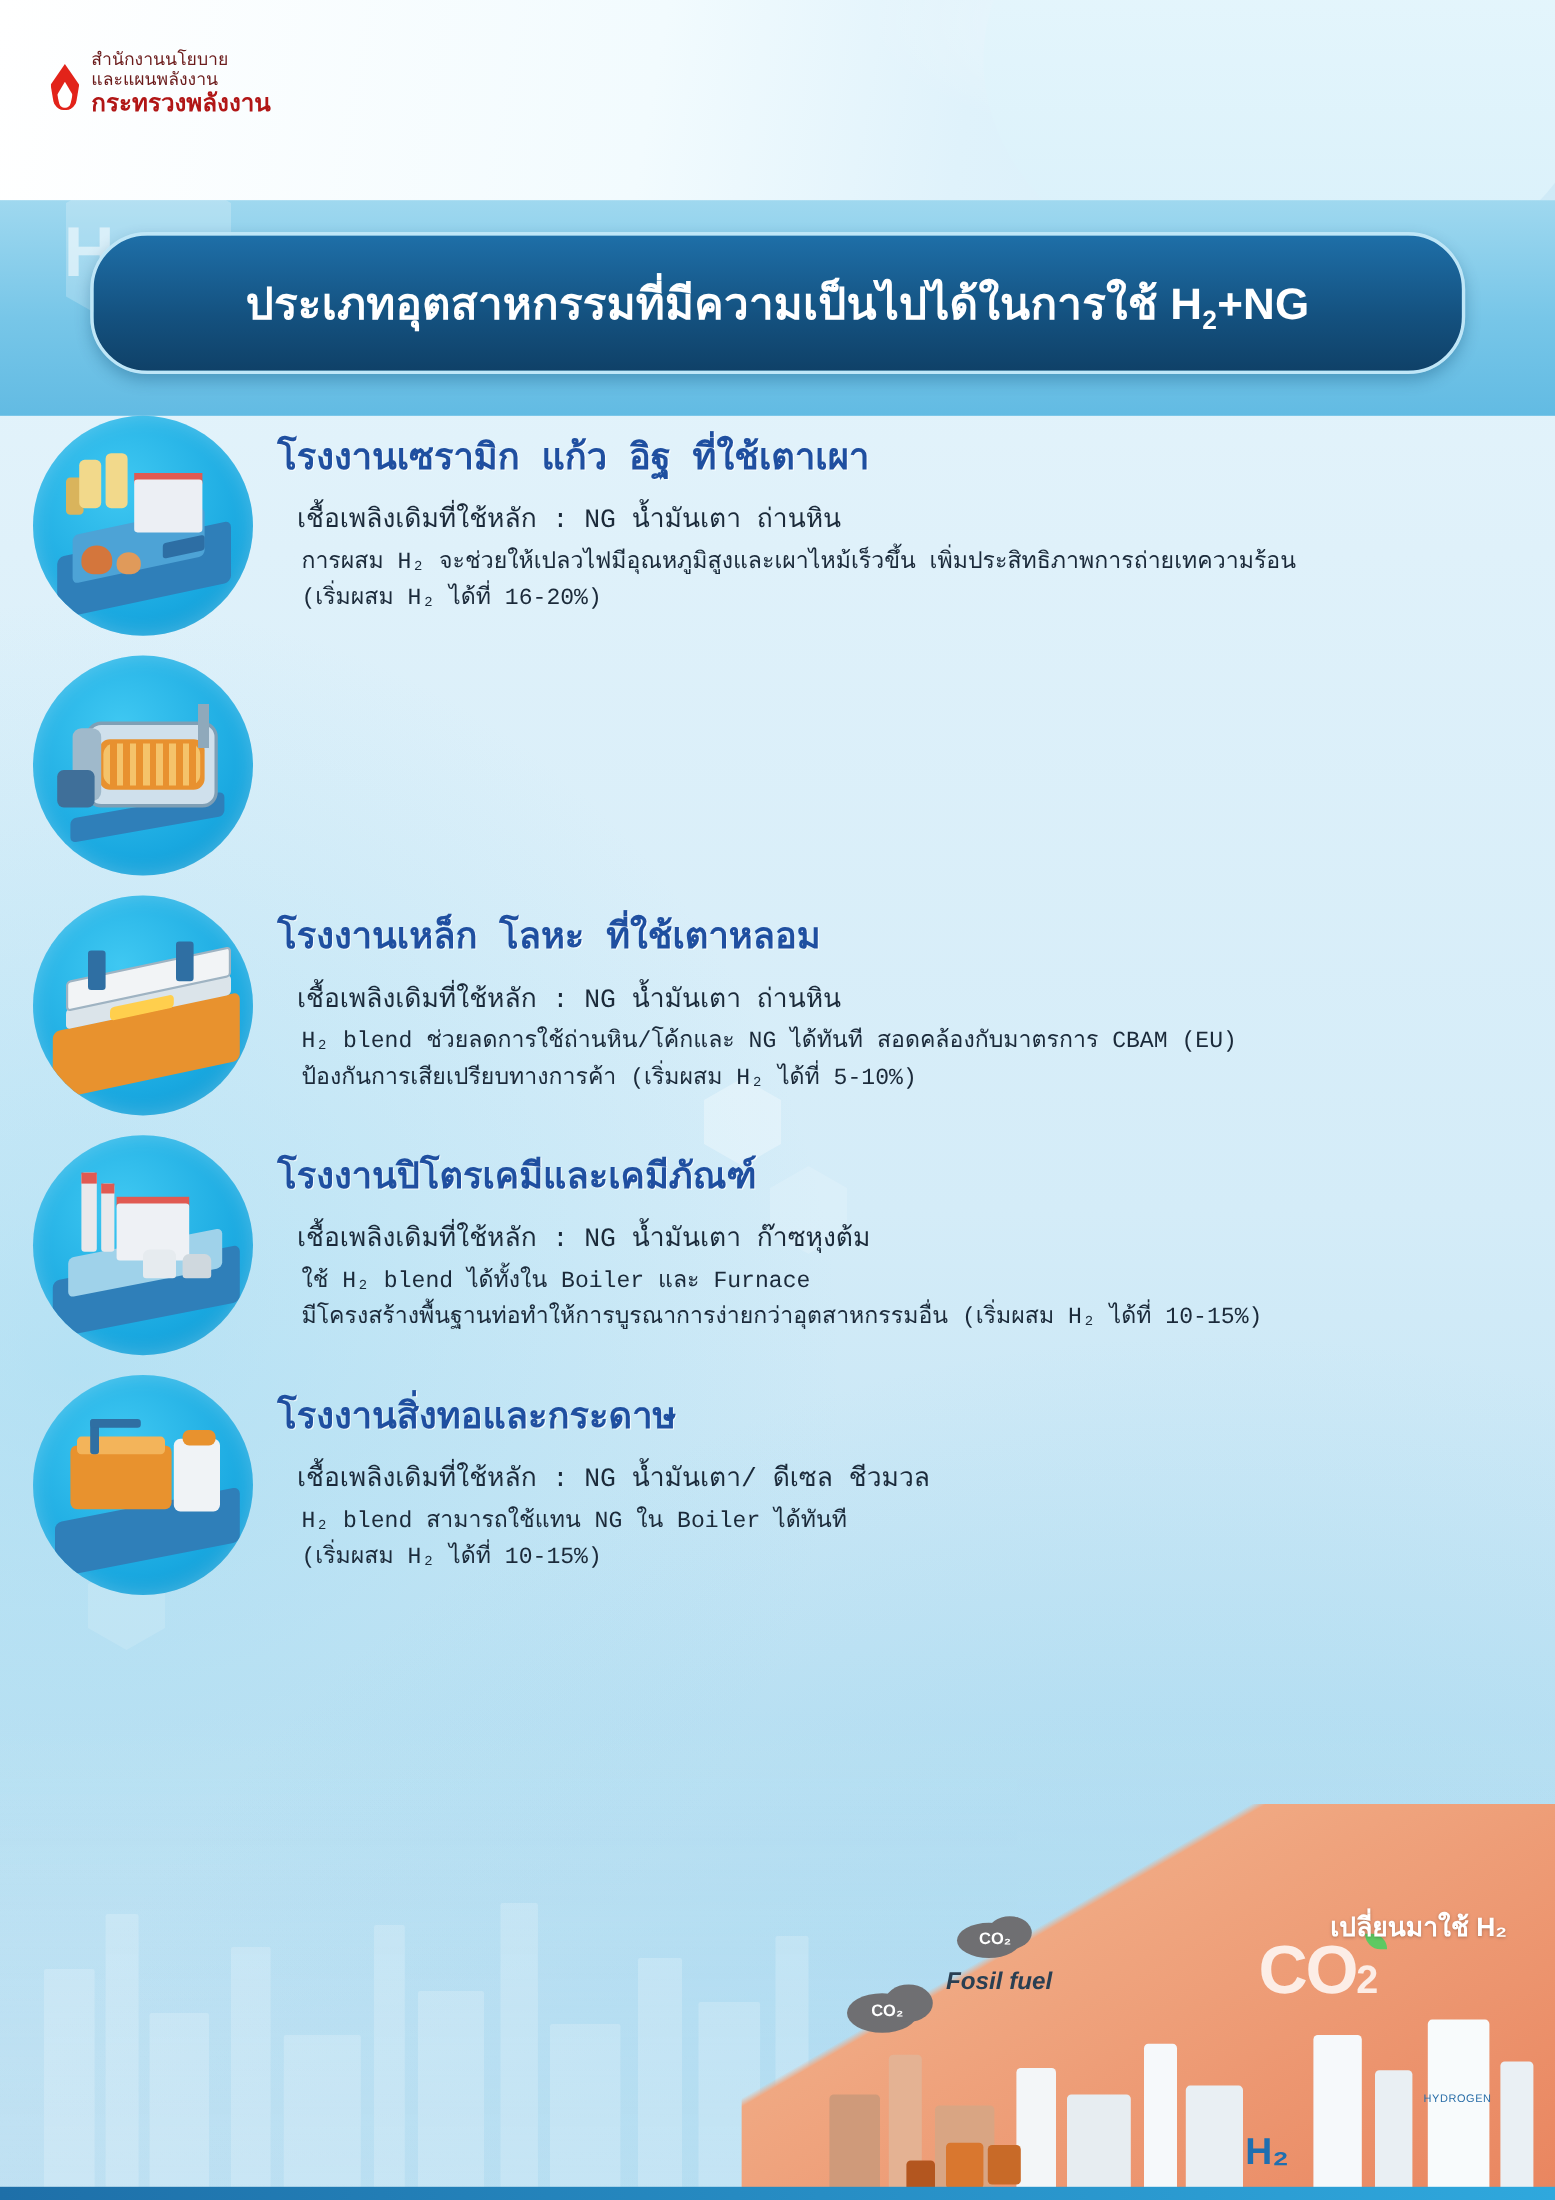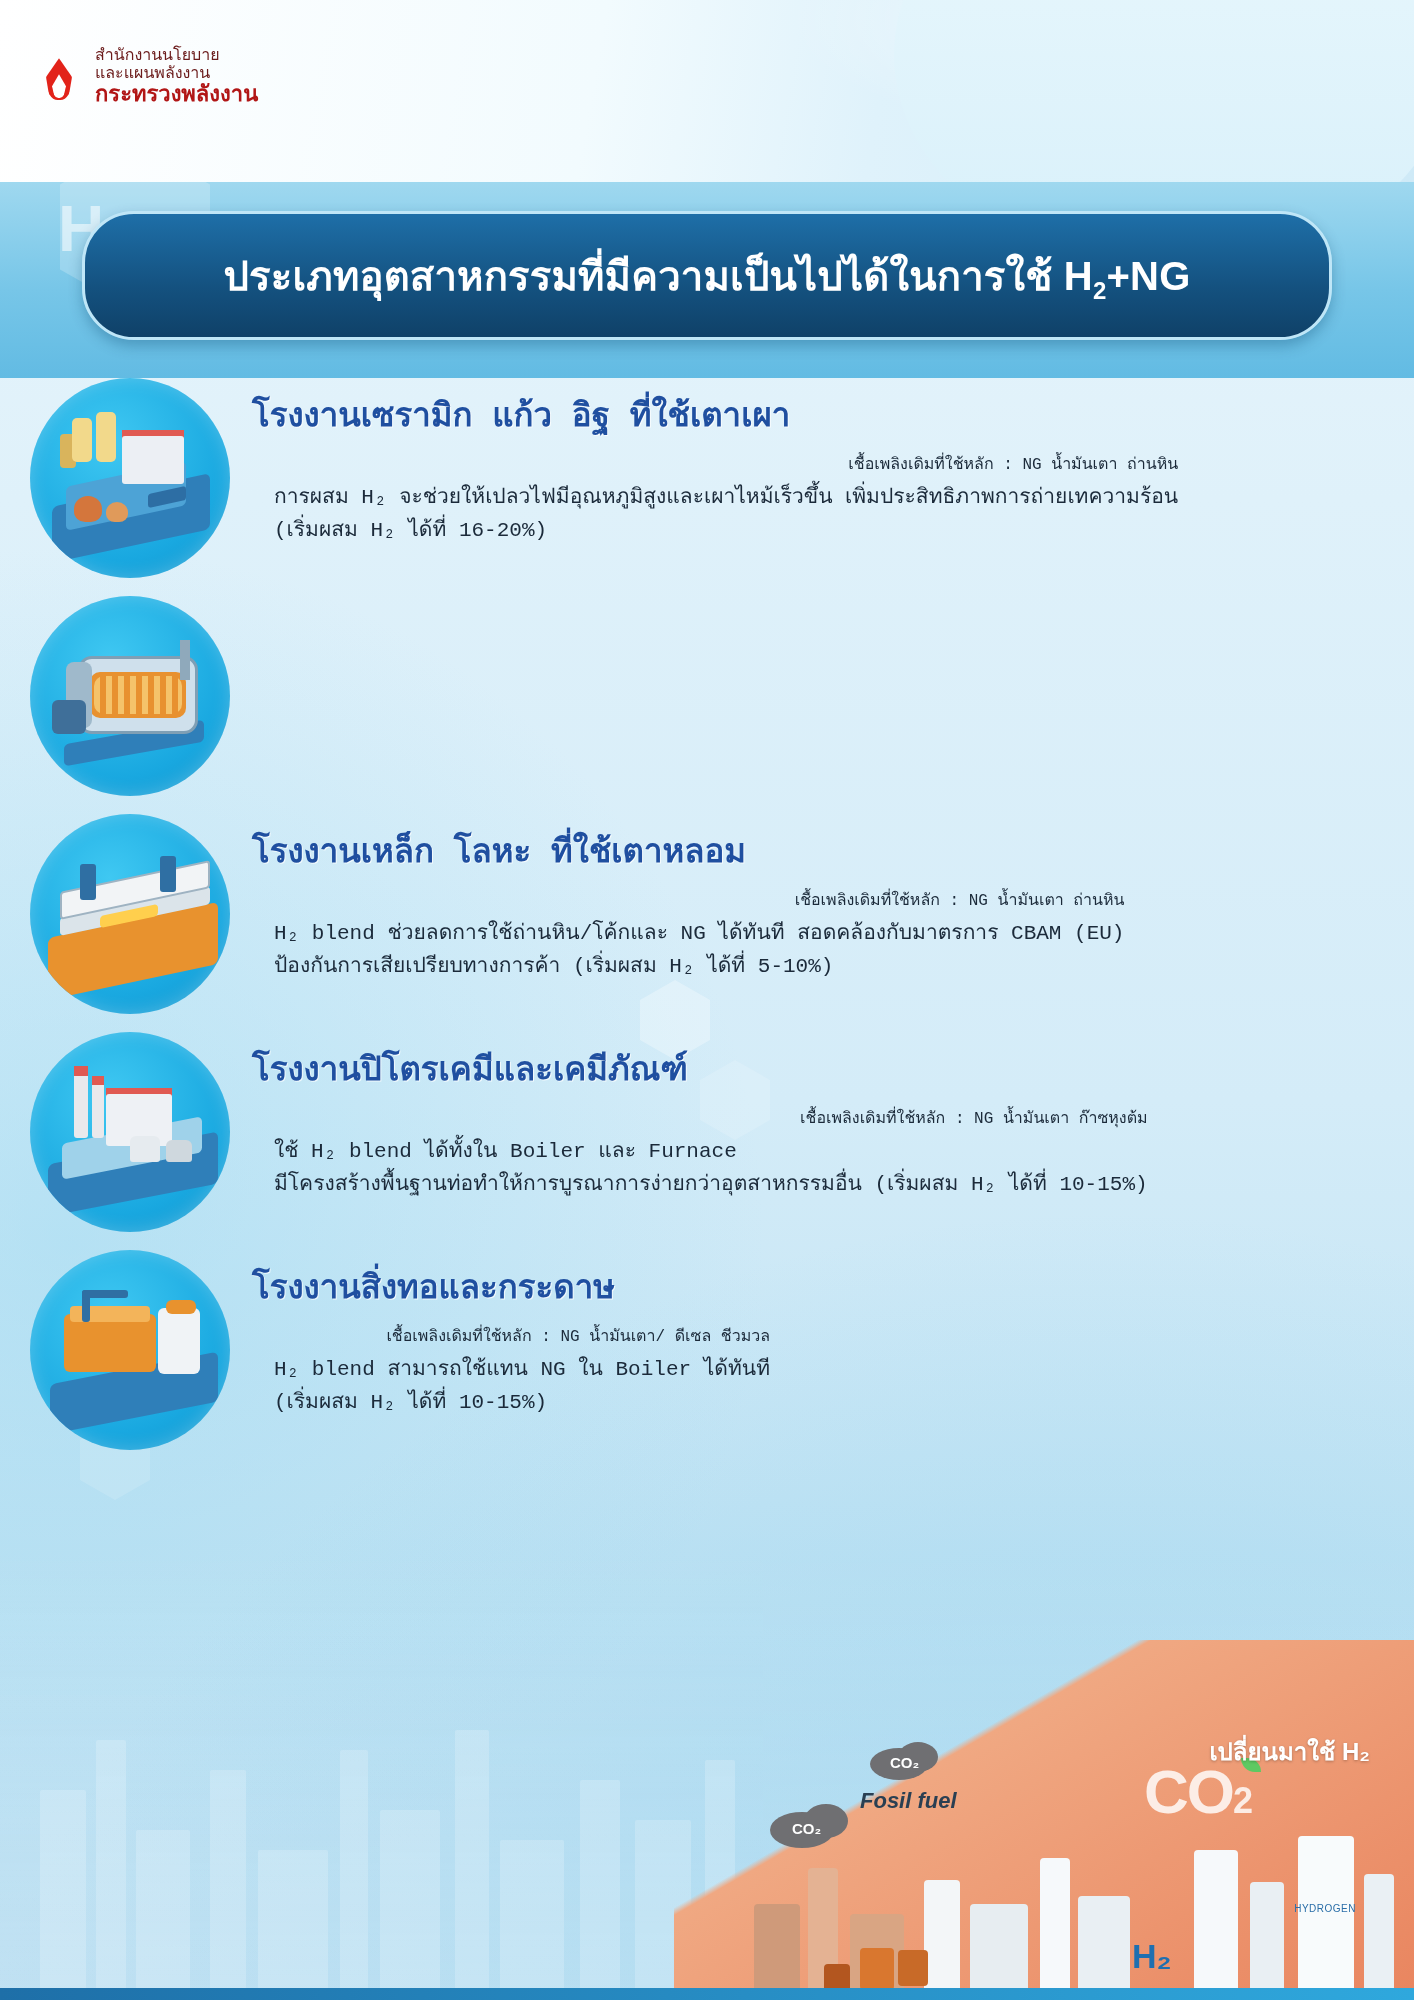--- a/index.html
+++ b/index.html
@@ -47,21 +47,21 @@
   .header::after{
     content:""; position:absolute; right:-40px; top:-160px;
     width:560px; height:430px; border-radius:50%;
     background:linear-gradient(180deg,#eaf8fd,#d8f0fa);
   }
   .header-swoosh{
     position:absolute; right:0; top:0; width:700px; height:182px;
     background:radial-gradient(ellipse at 85% 10%, rgba(255,255,255,.95) 0%, rgba(255,255,255,0) 62%);
   }
   .logo-energy {
-    position:absolute; left:42px; top:46px; display:flex; align-items:center; gap:19px;
+    position:absolute; left:42px; top:46px; display:flex; align-items:center; gap:7px;
   }
   .flame { width:34px; height:56px; position:relative; }
   .flame i{
     position:absolute; left:50%; transform:translateX(-50%);
     background:#e2231a; border-radius:50% 50% 45% 45%;
   }
   .flame i:nth-child(1){ width:26px;height:42px; top:10px; clip-path:polygon(50% 0,100% 45%,85% 100%,15% 100%,0 45%); }
   .flame i:nth-child(2){ width:14px;height:24px; top:26px; background:#ffffff; clip-path:polygon(50% 0,100% 50%,80% 100%,20% 100%,0 50%); }
   .logo-energy .txt { line-height:1.12; color:#8a1111; }
   .logo-energy .l1{ font-size:16px; color:#6b1b1b; }
@@ -129,21 +129,21 @@
     flex:0 0 auto; width:200px; height:200px; border-radius:50%;
     background:radial-gradient(circle at 40% 32%, #3fc8f2 0%, #19a8e0 65%, #0f93cc 100%);
     position:relative; overflow:hidden;
     box-shadow:inset 0 0 18px rgba(255,255,255,.25);
   }
   .row-texts{ padding-left:22px; padding-top:10px;font-family:Liberation Mono, monospace; }
   .row-title{
     font-size:33px; font-weight:bold; color:#1f4fa0; margin:0 0 10px 0;
     text-shadow:1px 1px 0 rgba(255,255,255,.75);
   }
-  .row-fuel{ font-size:16px; color:#1b2a3a; margin:0 0 8px 18px;text-align:right; }
+  .row-fuel{ font-size:24px; color:#1b2a3a; margin:0 0 8px 18px; }
   .row-line{ font-size:21px; color:#1b2a3a; margin:0 0 4px 22px; line-height:1.38; }
   sub{ font-size:.72em; }
 
   
   .art{ position:absolute; inset:0; }
   .art .p{ position:absolute; }
 
   
   .a1 .base{ left:22px; top:112px; width:158px;height:56px; background:#2f7fb9; transform:skewY(-12deg); border-radius:6px;}
   .a1 .b2{ left:36px; top:96px; width:120px;height:44px; background:#4da3d6; transform:skewY(-12deg); border-radius:5px;}

